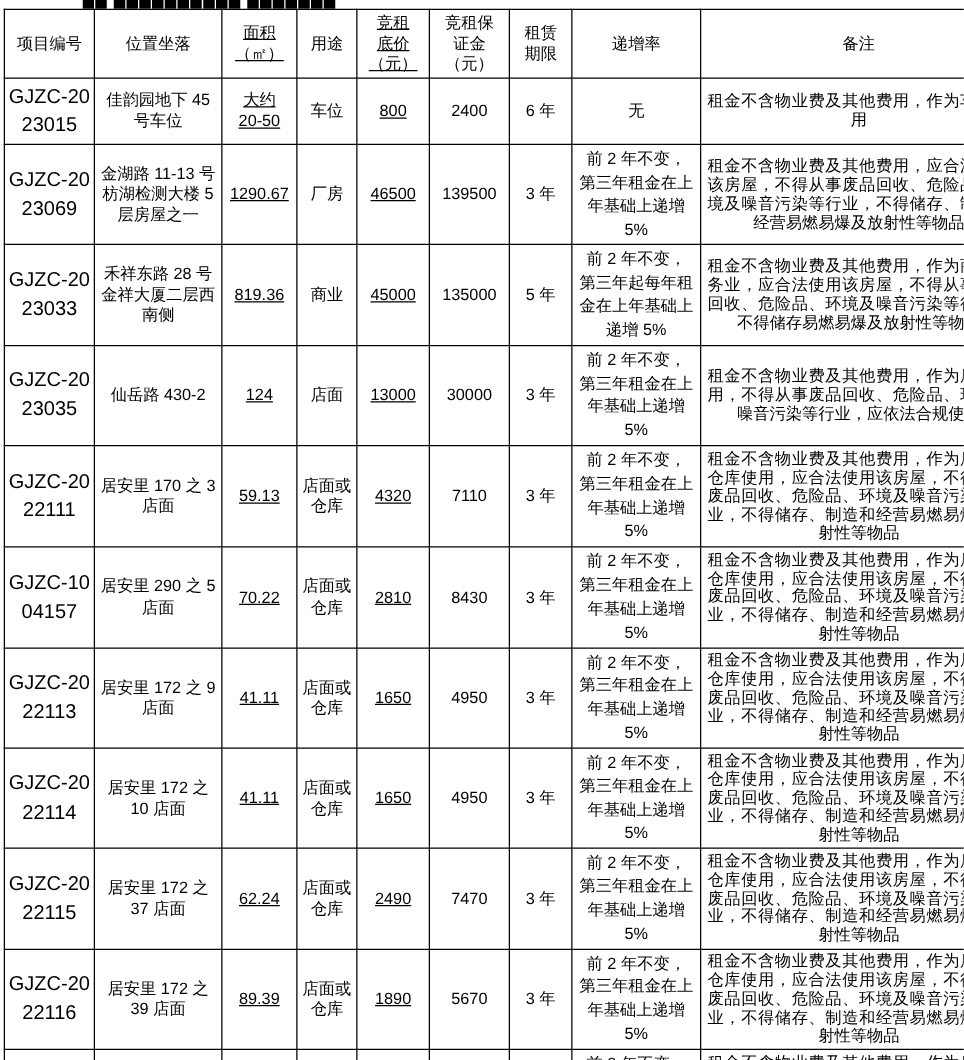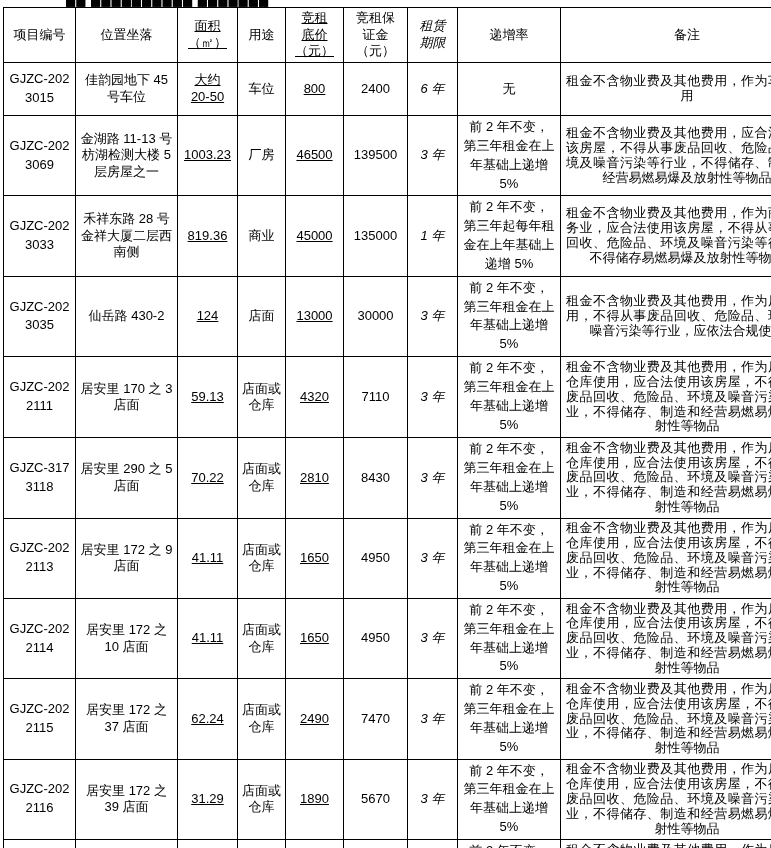--- a/index.html
+++ b/index.html
@@ -50,39 +50,39 @@
   th {
     white-space: pre-line;
   }
   
   .w0 { width: 65px; }
   .w1 { width: 95px; margin-left: 36px; }
   .w2 { width: 53px; text-decoration: underline; }
   .w3 { width: 41px; font-family: Liberation Serif, serif; }
   .w4 { width: 51px; text-decoration: underline; }
   .w5 { width: 57px; }
-  .w6 { width: 43px; font-style: italic; }
+  .w6 { width: 43px; }
   .w7 { width: 96px; }
   .w8 { width: 246px; }
   
   thead tr { height: 55px; }
   tbody tr:nth-child(1)  { height: 53px; }
   tbody tr:nth-child(2)  { height: 70px; }
   tbody tr:nth-child(3)  { height: 79px; }
   tbody tr:nth-child(4)  { height: 54px; }
   tbody tr:nth-child(5)  { height: 81px; }
   tbody tr:nth-child(6)  { height: 70px; }
   tbody tr:nth-child(7)  { height: 79px; }
   tbody tr:nth-child(8)  { height: 71px; }
   tbody tr:nth-child(9)  { height: 80px; }
   tbody tr:nth-child(10) { height: 70px; }
   tbody tr:nth-child(11) { height: 78px; }
 
   .cell-id {
-    font-size: 13px;
+    font-size: 16px;
     word-break: break-all;
     line-height: 1.45;
   }
   .cell-area { white-space: pre-line; }
   .cell-increase {
     line-height: 1.45;
     padding: 2px 5px;
   }
   .cell-remark {
     text-align: justify;
@@ -127,36 +127,36 @@
         <td class="w3 cell-use">车位</td>
         <td class="w4 cell-base-price">800</td>
         <td class="w5 cell-deposit">2400</td>
         <td class="w6 cell-term">6 年</td>
         <td class="w7 cell-increase">无</td>
         <td class="w8 cell-remark">租金不含物业费及其他费用，作为车位使用</td>
       </tr>
       <tr>
         <td class="w0 cell-id">GJZC-2023069</td>
         <td class="w1 cell-location">金湖路 11-13 号枋湖检测大楼 5 层房屋之一</td>
-        <td class="w2 cell-area">1003.23</td>
+        <td class="w2 cell-area">1290.67</td>
         <td class="w3 cell-use">厂房</td>
         <td class="w4 cell-base-price">46500</td>
         <td class="w5 cell-deposit">139500</td>
         <td class="w6 cell-term">3 年</td>
         <td class="w7 cell-increase">前 2 年不变，第三年租金在上年基础上递增 5%</td>
         <td class="w8 cell-remark">租金不含物业费及其他费用，应合法使用该房屋，不得从事废品回收、危险品、环境及噪音污染等行业，不得储存、制造和经营易燃易爆及放射性等物品</td>
       </tr>
       <tr>
         <td class="w0 cell-id">GJZC-2023033</td>
         <td class="w1 cell-location">禾祥东路 28 号金祥大厦二层西南侧</td>
         <td class="w2 cell-area">819.36</td>
         <td class="w3 cell-use">商业</td>
         <td class="w4 cell-base-price">45000</td>
         <td class="w5 cell-deposit">135000</td>
-        <td class="w6 cell-term">1 年</td>
+        <td class="w6 cell-term">5 年</td>
         <td class="w7 cell-increase">前 2 年不变，第三年起每年租金在上年基础上递增 5%</td>
         <td class="w8 cell-remark">租金不含物业费及其他费用，作为商业服务业，应合法使用该房屋，不得从事废品回收、危险品、环境及噪音污染等行业，不得储存易燃易爆及放射性等物品</td>
       </tr>
       <tr>
         <td class="w0 cell-id">GJZC-2023035</td>
         <td class="w1 cell-location">仙岳路 430-2</td>
         <td class="w2 cell-area">124</td>
         <td class="w3 cell-use">店面</td>
         <td class="w4 cell-base-price">13000</td>
         <td class="w5 cell-deposit">30000</td>
@@ -169,21 +169,21 @@
         <td class="w1 cell-location">居安里 170 之 3 店面</td>
         <td class="w2 cell-area">59.13</td>
         <td class="w3 cell-use">店面或仓库</td>
         <td class="w4 cell-base-price">4320</td>
         <td class="w5 cell-deposit">7110</td>
         <td class="w6 cell-term">3 年</td>
         <td class="w7 cell-increase">前 2 年不变，第三年租金在上年基础上递增 5%</td>
         <td class="w8 cell-remark">租金不含物业费及其他费用，作为店面或仓库使用，应合法使用该房屋，不得从事废品回收、危险品、环境及噪音污染等行业，不得储存、制造和经营易燃易爆及放射性等物品</td>
       </tr>
       <tr>
-        <td class="w0 cell-id">GJZC-3173118</td>
+        <td class="w0 cell-id">GJZC-1004157</td>
         <td class="w1 cell-location">居安里 290 之 5 店面</td>
         <td class="w2 cell-area">70.22</td>
         <td class="w3 cell-use">店面或仓库</td>
         <td class="w4 cell-base-price">2810</td>
         <td class="w5 cell-deposit">8430</td>
         <td class="w6 cell-term">3 年</td>
         <td class="w7 cell-increase">前 2 年不变，第三年租金在上年基础上递增 5%</td>
         <td class="w8 cell-remark">租金不含物业费及其他费用，作为店面或仓库使用，应合法使用该房屋，不得从事废品回收、危险品、环境及噪音污染等行业，不得储存、制造和经营易燃易爆及放射性等物品</td>
       </tr>
       <tr>
@@ -215,21 +215,21 @@
         <td class="w3 cell-use">店面或仓库</td>
         <td class="w4 cell-base-price">2490</td>
         <td class="w5 cell-deposit">7470</td>
         <td class="w6 cell-term">3 年</td>
         <td class="w7 cell-increase">前 2 年不变，第三年租金在上年基础上递增 5%</td>
         <td class="w8 cell-remark">租金不含物业费及其他费用，作为店面或仓库使用，应合法使用该房屋，不得从事废品回收、危险品、环境及噪音污染等行业，不得储存、制造和经营易燃易爆及放射性等物品</td>
       </tr>
       <tr>
         <td class="w0 cell-id">GJZC-2022116</td>
         <td class="w1 cell-location">居安里 172 之 39 店面</td>
-        <td class="w2 cell-area">31.29</td>
+        <td class="w2 cell-area">89.39</td>
         <td class="w3 cell-use">店面或仓库</td>
         <td class="w4 cell-base-price">1890</td>
         <td class="w5 cell-deposit">5670</td>
         <td class="w6 cell-term">3 年</td>
         <td class="w7 cell-increase">前 2 年不变，第三年租金在上年基础上递增 5%</td>
         <td class="w8 cell-remark">租金不含物业费及其他费用，作为店面或仓库使用，应合法使用该房屋，不得从事废品回收、危险品、环境及噪音污染等行业，不得储存、制造和经营易燃易爆及放射性等物品</td>
       </tr>
       <tr>
         <td class="w0 cell-id">GJZC-2022117</td>
         <td class="w1 cell-location">居安里 172 之 41 店面</td>

